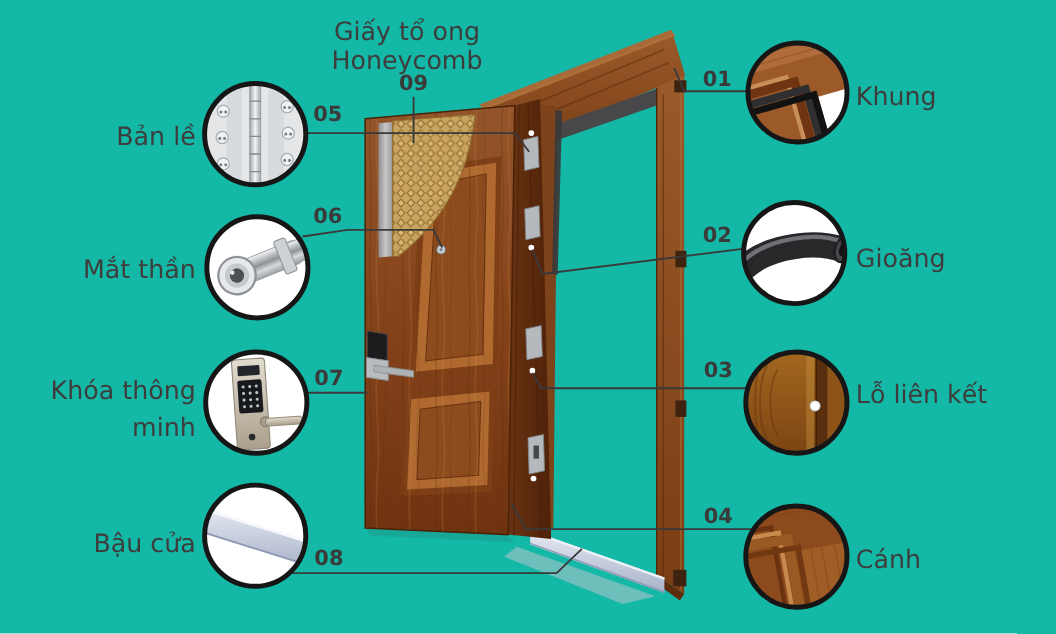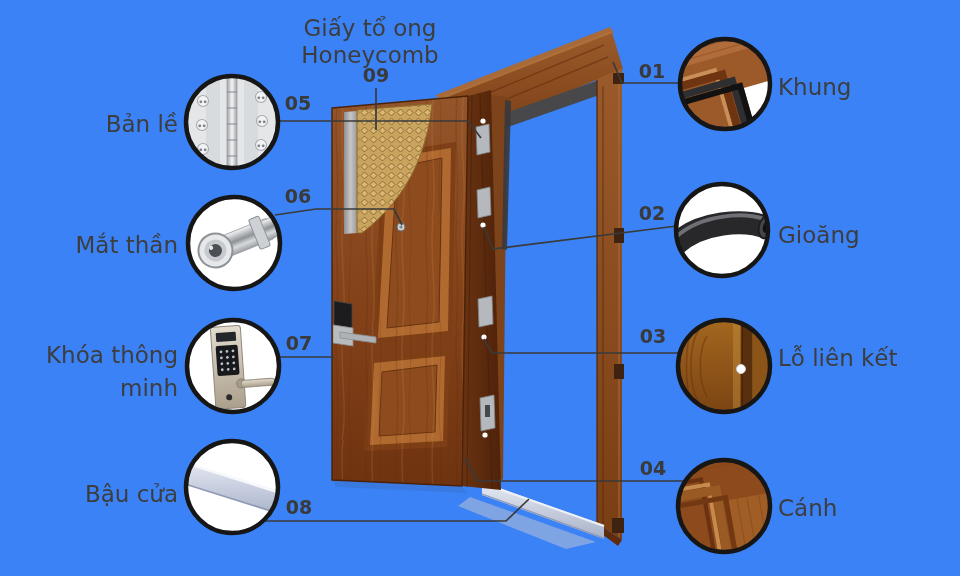--- a/index.html
+++ b/index.html
@@ -1,16 +1,16 @@
 <!DOCTYPE html>
 <html><head>
 <meta charset="utf-8">
 <style>
   html,body{margin:0;padding:0;background:#ffffff;}
-  .stage{position:relative;width:960px;height:576px;background:#3b82f6;overflow:hidden;
+  .stage{position:relative;width:960px;height:576px;background:#14b8a6;overflow:hidden;
          font-family:"DejaVu Sans","Liberation Sans",sans-serif;}
   svg{display:block}
   .lbl{font-family:"DejaVu Sans","Liberation Sans",sans-serif;font-size:23px;fill:#3d3d3d;}
   .num{font-family:"DejaVu Sans","Liberation Sans",sans-serif;font-size:19px;font-weight:bold;fill:#3a3a3a;}
   .ttl{font-family:"DejaVu Sans","Liberation Sans",sans-serif;font-size:23px;fill:#3d3d3d;}
   .leader{stroke:#3a3a3a;stroke-width:1.7;fill:none;}
   .callout-ring{fill:none;stroke:#161616;stroke-width:4.5;}
 </style>
 </head>
 <body>

